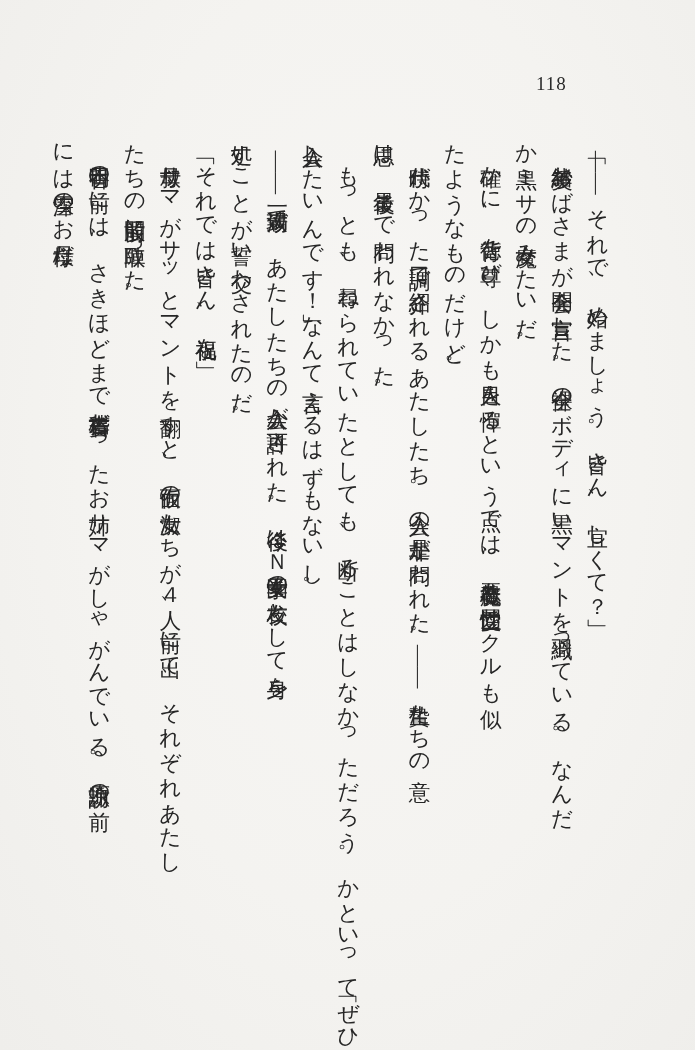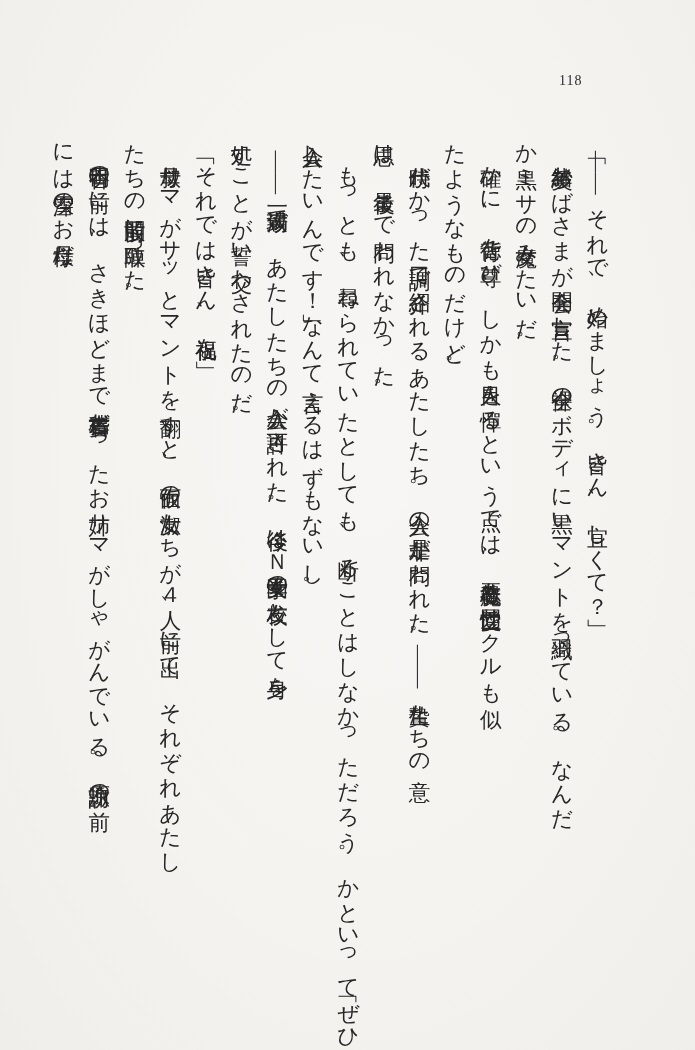--- a/index.html
+++ b/index.html
@@ -14,22 +14,22 @@
   .paper {
     position: relative;
     width: 695px;
     height: 1050px;
     background: radial-gradient(ellipse at 52% 42%, #f7f6f4 0%, #f4f3f0 55%, #efeeeb 100%);
     font-family: "Liberation Serif", "DejaVu Serif", serif;
   }
   .folio {
     position: absolute;
     top: 73px;
-    left: 559px;
-    font-size: 14px;
+    left: 536px;
+    font-size: 19px;
     letter-spacing: 1px;
     color: #2b2b2b;
   }
   .text-block {
     position: absolute;
     top: 129px;
     right: 81px;
     height: 888px;
     writing-mode: vertical-rl;
     text-orientation: mixed;

